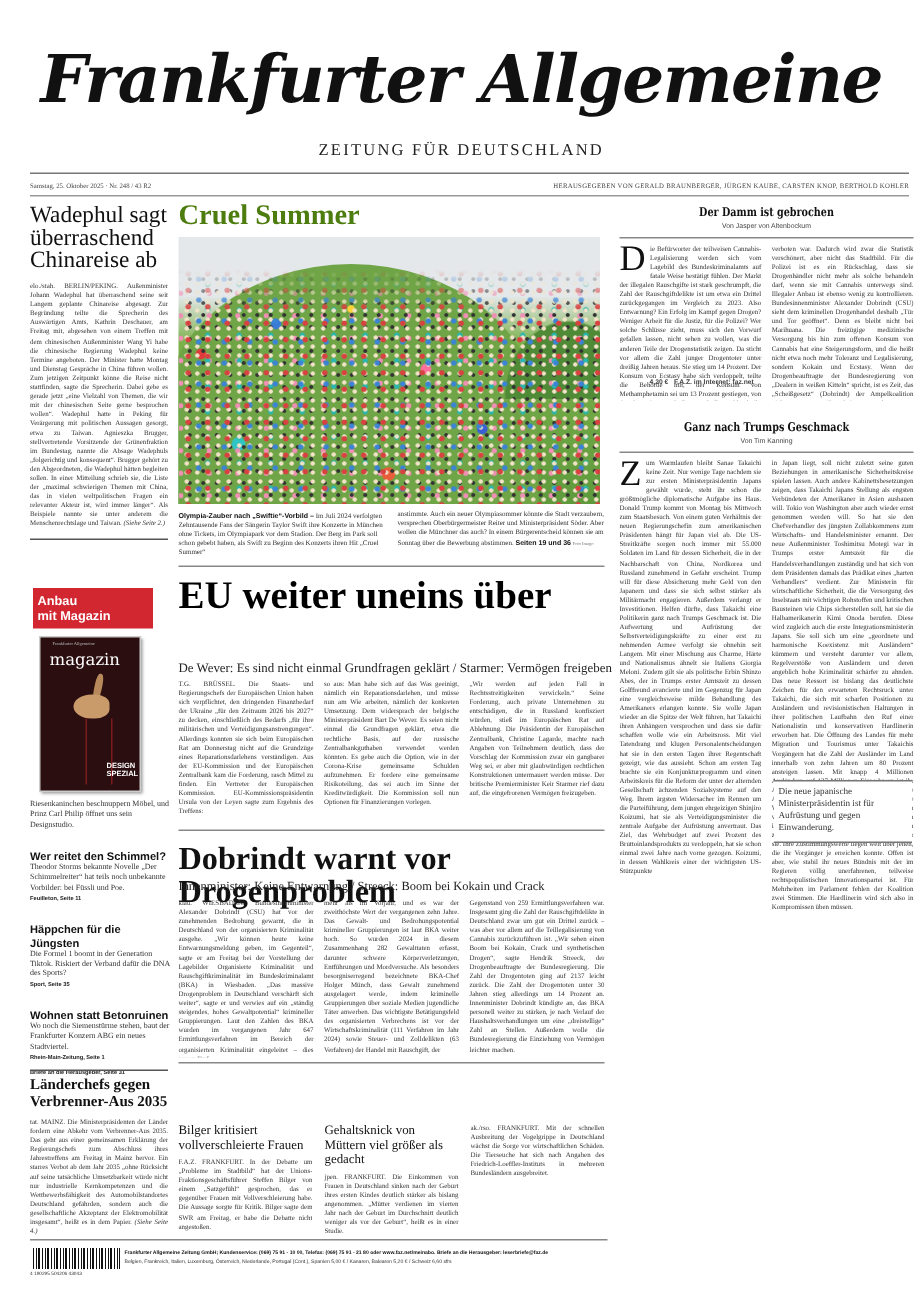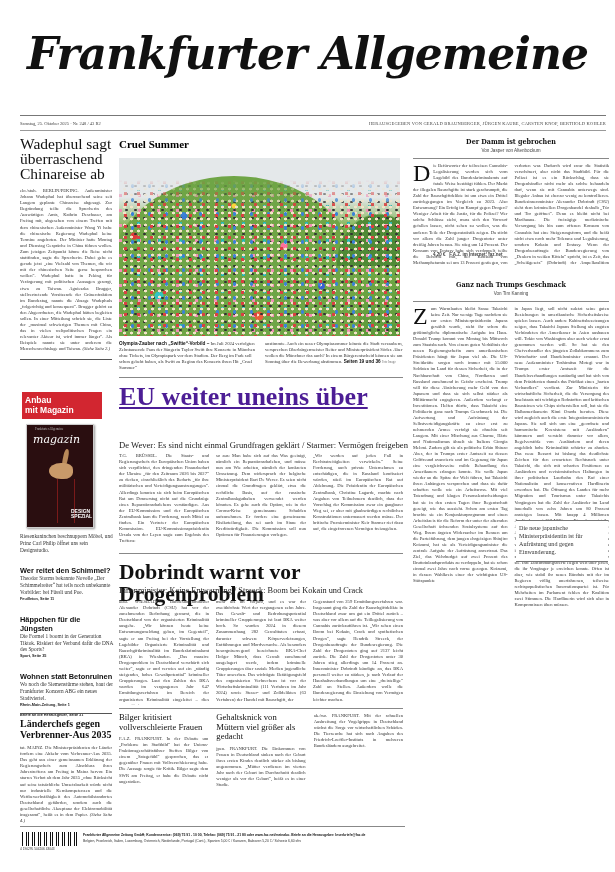--- a/index.html
+++ b/index.html
@@ -21,38 +21,38 @@
   
   .leftcol { position: absolute; left: 20px; top: 136px; width: 92px; }
   .h-lead { font-size: 15.5px; line-height: 15px; font-weight: normal; color: #111; }
   .body-tiny { font-size: 4.6px; line-height: 6.1px; text-align: justify; color: #333; }
   .divider { border-top: 1px solid #555; margin: 6px 0; }
 
   .promo { position: absolute; left: 22px; top: 392px; width: 80px; height: 27px; background: #d22630; color: #fff;
     font-family: "Liberation Sans", sans-serif; font-weight: bold; font-size: 8.5px; line-height: 10px; padding: 3px 3px; }
   .magcover { position: absolute; left: 26px; top: 424px; width: 68px; height: 104px; background: #2a0e10; border: 1px solid #ccc;
     box-shadow: 1px 1px 2px #999; }
-  .magcover .mt { position: absolute; left: 6px; top: 8px; color: #fff; font-family: "DejaVu Serif", serif; font-style: italic; font-size: 11px; }
+  .magcover .mt { position: absolute; left: 6px; top: 8px; color: #fff; font-family: "DejaVu Serif", serif; font-size: 11px; }
   .magcover .mk { position: absolute; left: 8px; top: 2px; color: #bbb; font-size: 3px; }
   .magcover .rabbit { position: absolute; left: 22px; top: 38px; width: 24px; height: 16px; background: #c99a6a; border-radius: 50% 40% 40% 50%; }
   .magcover .ear1 { position: absolute; left: 36px; top: 24px; width: 5px; height: 18px; background: #b8895a; border-radius: 40%; transform: rotate(12deg); }
   .magcover .chair { position: absolute; left: 30px; top: 54px; width: 18px; height: 44px; border-left: 1px solid #7a1a1a; border-right: 1px solid #7a1a1a; }
   .magcover .ds { position: absolute; left: 44px; top: 84px; color: #fff; font-family: "Liberation Sans", sans-serif; font-weight: bold; font-size: 5px; line-height: 5px; }
 
   .teasers { position: absolute; left: 20px; top: 533px; width: 94px; }
   .teaser-text { font-size: 5.3px; line-height: 6.8px; color: #333; }
   .teaser-h { font-family: "Liberation Sans", sans-serif; font-weight: bold; font-size: 7.4px; line-height: 9px; margin-top: 13px; color: #111; }
   .teaser-ref { font-family: "Liberation Sans", sans-serif; font-weight: bold; font-size: 3.8px; line-height: 6px; color: #222; }
 
   .land { position: absolute; left: 20px; top: 713px; width: 92px; }
   .h-land { font-size: 10px; line-height: 10.5px; color: #111; margin-bottom: 5px; }
 
   
   .center { position: absolute; left: 119px; top: 136px; width: 284px; }
-  .h-cruel { font-size: 11px; line-height: 16px; color: #000000; }
+  .h-cruel { font-size: 19px; line-height: 16px; color: #4d7c0f; }
   .photo { position: absolute; left: 119px; top: 158px; width: 281px; height: 178px; overflow: hidden;
     background: linear-gradient(180deg, #e4e8ea 0%, #e4e8ea 22%, #7bb04a 40%, #5e9a3c 100%); }
   .photo .hill { position: absolute; left: -10px; top: 18px; width: 250px; height: 200px; border-radius: 50% 50% 0 0;
     background:
       radial-gradient(circle at 10% 30%, #e03a3a 3px, transparent 4px),
       radial-gradient(circle at 30% 20%, #3a7bd5 3px, transparent 4px),
       radial-gradient(circle at 50% 15%, #ffd23a 2px, transparent 3px),
       radial-gradient(circle at 70% 35%, #ff6f9c 3px, transparent 4px),
       radial-gradient(circle at 20% 60%, #31c4c4 4px, transparent 5px),
       radial-gradient(circle at 60% 70%, #e85d3a 4px, transparent 5px),
@@ -70,34 +70,34 @@
     background-position: 0 30px, 5px 35px, 2px 28px, 9px 40px, 3px 32px, 11px 45px;
     -webkit-mask-image: linear-gradient(180deg, transparent 0%, transparent 12%, #000 28%);
     mask-image: linear-gradient(180deg, transparent 0%, transparent 12%, #000 28%); }
   .photo .trees { position: absolute; right: 0; top: 48px; width: 70px; height: 60px; background: radial-gradient(ellipse at 70% 100%, #4f8a36 60%, transparent 62%); }
 
   .caption { position: absolute; left: 119px; top: 341px; width: 284px; display: flex; gap: 8px; font-size: 4.7px; line-height: 6.1px; color: #333; }
   .caption .c { width: 138px; }
   .caption b { font-family: "Liberation Sans", sans-serif; color: #111; }
   .rule-center { position: absolute; left: 119px; top: 377px; width: 284px; border-top: 1px solid #888; }
 
-  .h-eu { position: absolute; left: 119px; top: 384px; width: 290px; font-size: 26px; line-height: 26px; color: #4c1d95; text-decoration: underline; }
+  .h-eu { position: absolute; left: 119px; top: 384px; width: 290px; font-size: 26px; line-height: 26px; color: #000000; }
   .sub-eu { position: absolute; left: 119px; top: 440px; width: 290px; font-size: 8.6px; color: #222; }
   .cols3 { display: flex; gap: 7px; }
   .cols3 .col { flex: 1; font-size: 4.6px; line-height: 6.1px; text-align: justify; color: #333; }
   .eu-body { position: absolute; left: 119px; top: 453px; width: 284px; }
 
   .rule-eu { position: absolute; left: 119px; top: 553px; width: 284px; border-top: 1px solid #888; }
   .h-dob { position: absolute; left: 119px; top: 561px; width: 290px; font-size: 21.5px; line-height: 22px; color: #111; }
   .sub-dob { position: absolute; left: 119px; top: 586px; width: 290px; font-size: 8.3px; color: #222; }
   .dob-body { position: absolute; left: 119px; top: 599px; width: 284px; }
 
   .rule-dob { position: absolute; left: 119px; top: 708px; width: 284px; border-top: 1px solid #888; }
   .smalls { position: absolute; left: 119px; top: 713px; width: 284px; display: flex; gap: 8px; }
-  .smalls .s { flex: 1; }
+  .smalls .s { flex: 1; margin-top: 36px; }
   .smalls .h { font-size: 8.6px; line-height: 9.5px; color: #111; margin-bottom: 4px; }
 
   
   .right { position: absolute; left: 413px; top: 136px; width: 196px; }
   .h-komm { font-family: "DejaVu Serif", serif; font-weight: bold; font-size: 8px; text-align: center; transform: scaleX(0.8); color: #111; }
   .byline { font-family: "Liberation Sans", sans-serif; font-size: 4.6px; text-align: center; color: #444; margin-top: 2px; }
   .rule-right { border-top: 1px solid #888; margin: 5px 0 4px; }
   .cols2 { display: flex; gap: 7px; }
   .cols2 .col { flex: 1; font-size: 4.6px; line-height: 6.05px; text-align: justify; color: #333; }
   .dropcap { float: left; font-size: 24px; line-height: 18px; margin: 1px 3px 0 0; color: #111; }
@@ -110,20 +110,21 @@
     background: repeating-linear-gradient(90deg, #111 0 1px, #fff 1px 2px, #111 2px 2.5px, #fff 2.5px 3.6px, #111 3.6px 5px, #fff 5px 6px); }
   .barcode-num { position: absolute; left: 20px; top: 847px; font-family: "Liberation Sans", sans-serif; font-size: 3.2px; color: #333; }
   .imprint { position: absolute; left: 83px; top: 833px; width: 325px; font-family: "Liberation Sans", sans-serif; font-size: 3.4px; line-height: 5.7px; color: #333; }
   .imprint b { font-weight: bold; color: #111; }
 </style>
 </head>
 <body>
 
 <header class="masthead">
   <div class="logo">Frankfurter Allgemeine</div>
+  <div class="subtitle">ZEITUNG FÜR DEUTSCHLAND</div>
 </header>
 
 <div class="infobar">
   <span>Samstag, 25. Oktober 2025 · Nr. 248 / 43 R2</span>
   <span class="mid">Herausgegeben von Gerald Braunberger, Jürgen Kaube, Carsten Knop, Berthold Kohler</span>
   <span class="right">
     <span>4,20 €</span>&nbsp;&nbsp;
     <span>F.A.Z. im Internet: faz.net</span>
   </span>
 </div>

